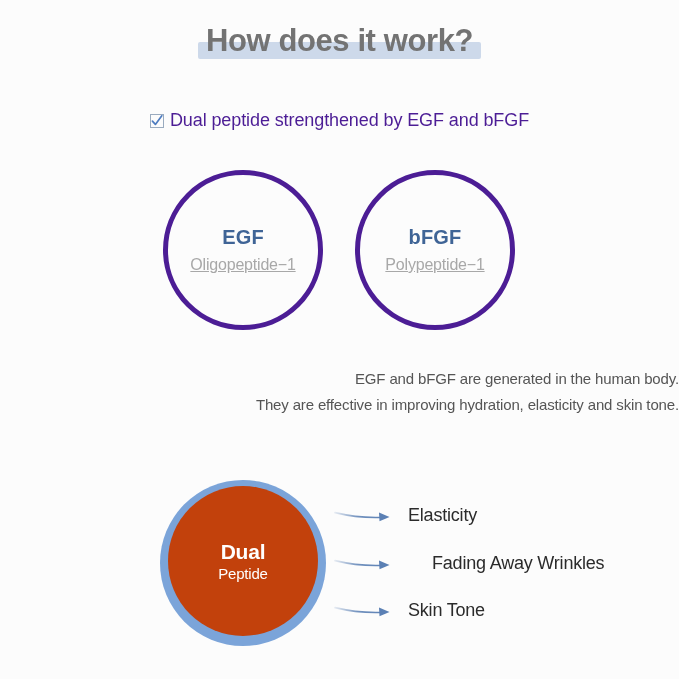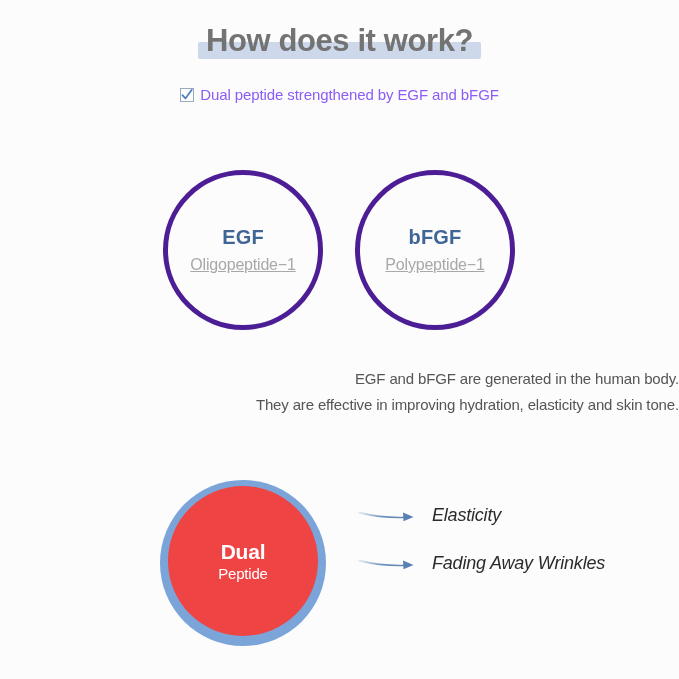--- a/index.html
+++ b/index.html
@@ -60,23 +60,24 @@
   .check-box {
     display: inline-block;
     vertical-align: -2px;
     width: 14px;
     height: 14px;
     margin-right: 6px;
   }
   .check-box svg { display: block; }
   .check-label {
     display: inline-block;
-    font-size: 15px;
-    color: #8b5cf6;
+    font-size: 18px;
+    color: #4c1d95;
     letter-spacing: -0.1px;
+    margin-top: 24px;
   }
 
   
   .circles {
     position: absolute;
     top: 170px;
     left: 0;
     width: 679px;
     height: 160px;
   }
@@ -141,21 +142,21 @@
     border-radius: 50%;
     background: #7ba4d9;
   }
   .dual-inner {
     position: absolute;
     left: 8px;
     top: 6px;
     width: 150px;
     height: 150px;
     border-radius: 50%;
-    background: #ef4444;
+    background: #c2410c;
     display: flex;
     flex-direction: column;
     align-items: center;
     justify-content: center;
   }
   .dual-t1 {
     font-size: 21px;
     font-weight: bold;
     color: #ffffff;
     line-height: 1.2;
@@ -164,28 +165,27 @@
   .dual-t2 {
     font-size: 15px;
     font-weight: normal;
     color: #ffffff;
     line-height: 1.3;
     letter-spacing: -0.2px;
   }
 
   .benefit {
     position: absolute;
-    left: 358px;
+    left: 334px;
     height: 24px;
     display: flex;
     align-items: center;
-    font-style: italic;
   }
   .benefit.b0 { top: 25px; }
-  .benefit.b1 { top: 73px; }
+  .benefit.b1 { top: 73px; gap: 24px; }
   .benefit.b2 { top: 120px; }
   .benefit-arrow {
     width: 62px;
     height: 20px;
     flex: 0 0 auto;
   }
   .benefit-arrow svg { display: block; }
   .benefit-label {
     margin-left: 12px;
     font-size: 18px;
@@ -265,14 +265,30 @@
             <stop offset="1" stop-color="#5b80b4" stop-opacity="1"></stop>
           </linearGradient>
         </defs>
         <path d="M1 7.6 Q26 13.6 51 12.2" fill="none" stroke="url(#ag1)" stroke-width="1.6" stroke-linecap="round"></path>
         <path d="M45 7.6 L55.5 12.1 L45.5 16.3 Z" fill="#5b80b4"></path>
       </svg>
     </span>
     <span class="benefit-label">Fading Away Wrinkles</span>
   </div>
 
+  <div class="benefit b2">
+    <span class="benefit-arrow">
+      <svg width="62" height="20" viewBox="0 0 62 20">
+        <defs>
+          <linearGradient id="ag2" x1="0" y1="0" x2="1" y2="0">
+            <stop offset="0" stop-color="#5b80b4" stop-opacity="0.15"></stop>
+            <stop offset="0.45" stop-color="#5b80b4" stop-opacity="0.85"></stop>
+            <stop offset="1" stop-color="#5b80b4" stop-opacity="1"></stop>
+          </linearGradient>
+        </defs>
+        <path d="M1 7.6 Q26 13.6 51 12.2" fill="none" stroke="url(#ag2)" stroke-width="1.6" stroke-linecap="round"></path>
+        <path d="M45 7.6 L55.5 12.1 L45.5 16.3 Z" fill="#5b80b4"></path>
+      </svg>
+    </span>
+    <span class="benefit-label">Skin Tone</span>
+  </div>
 
 </div>
 
 </body></html>

